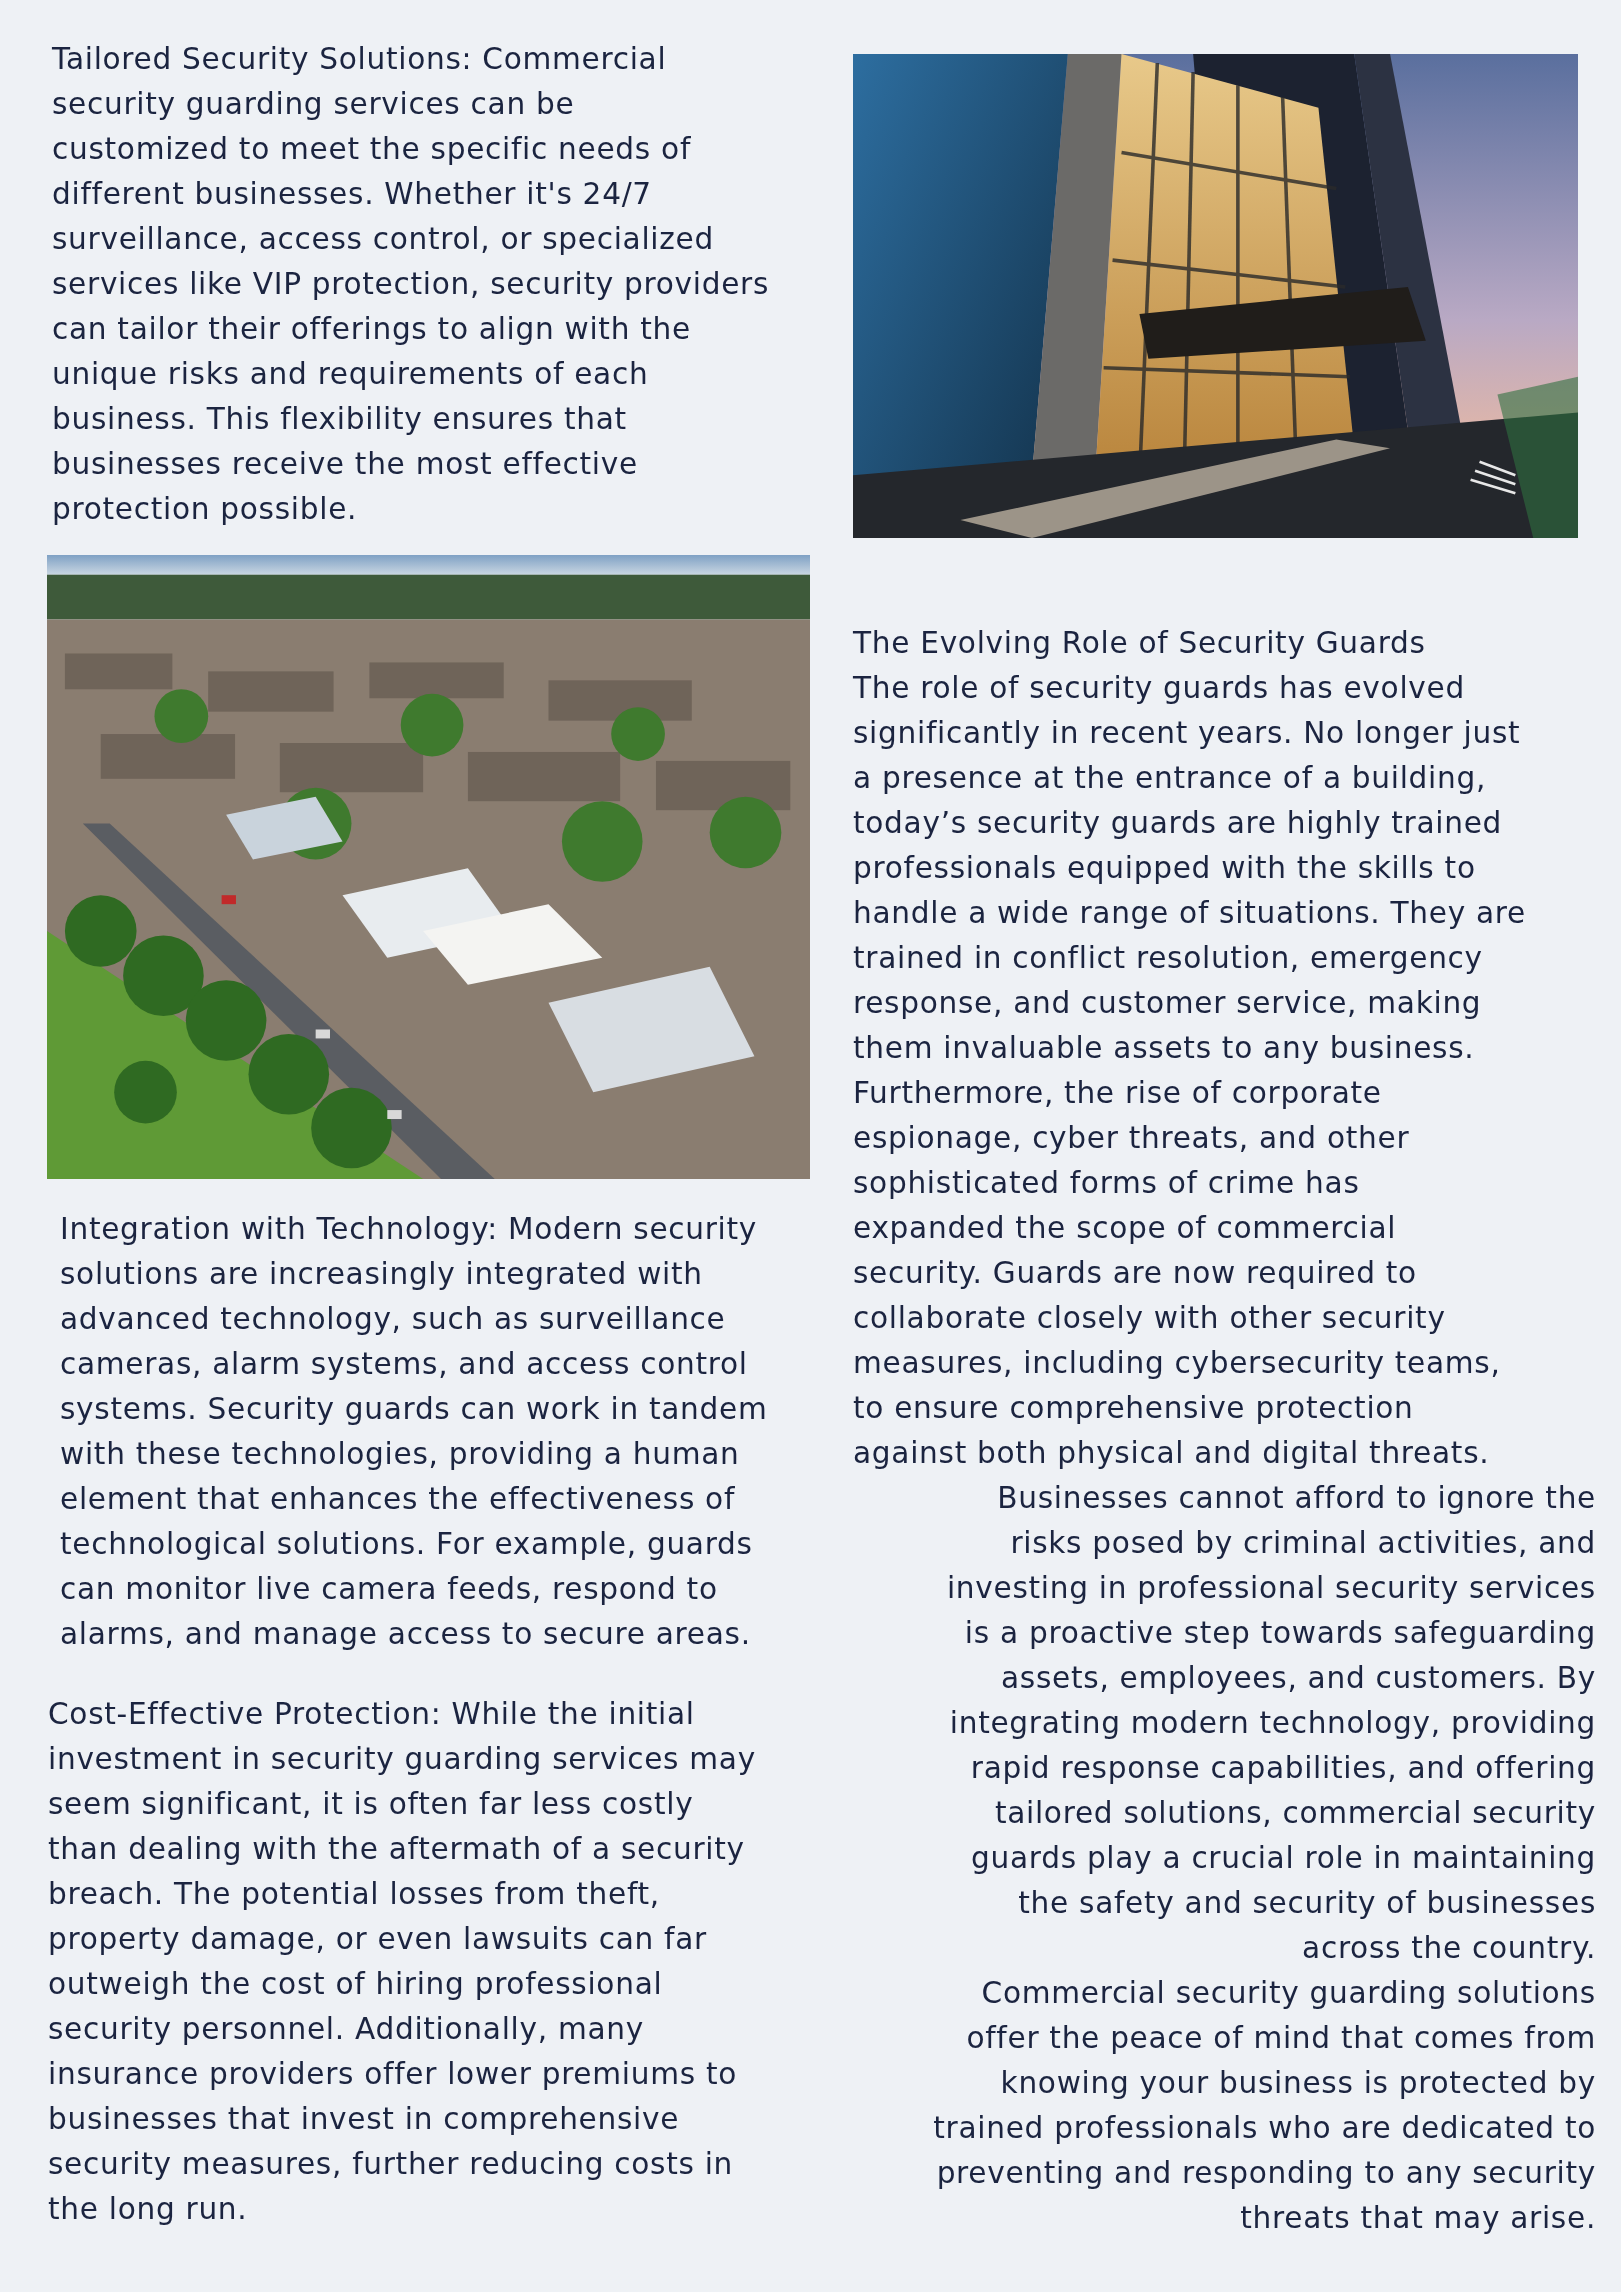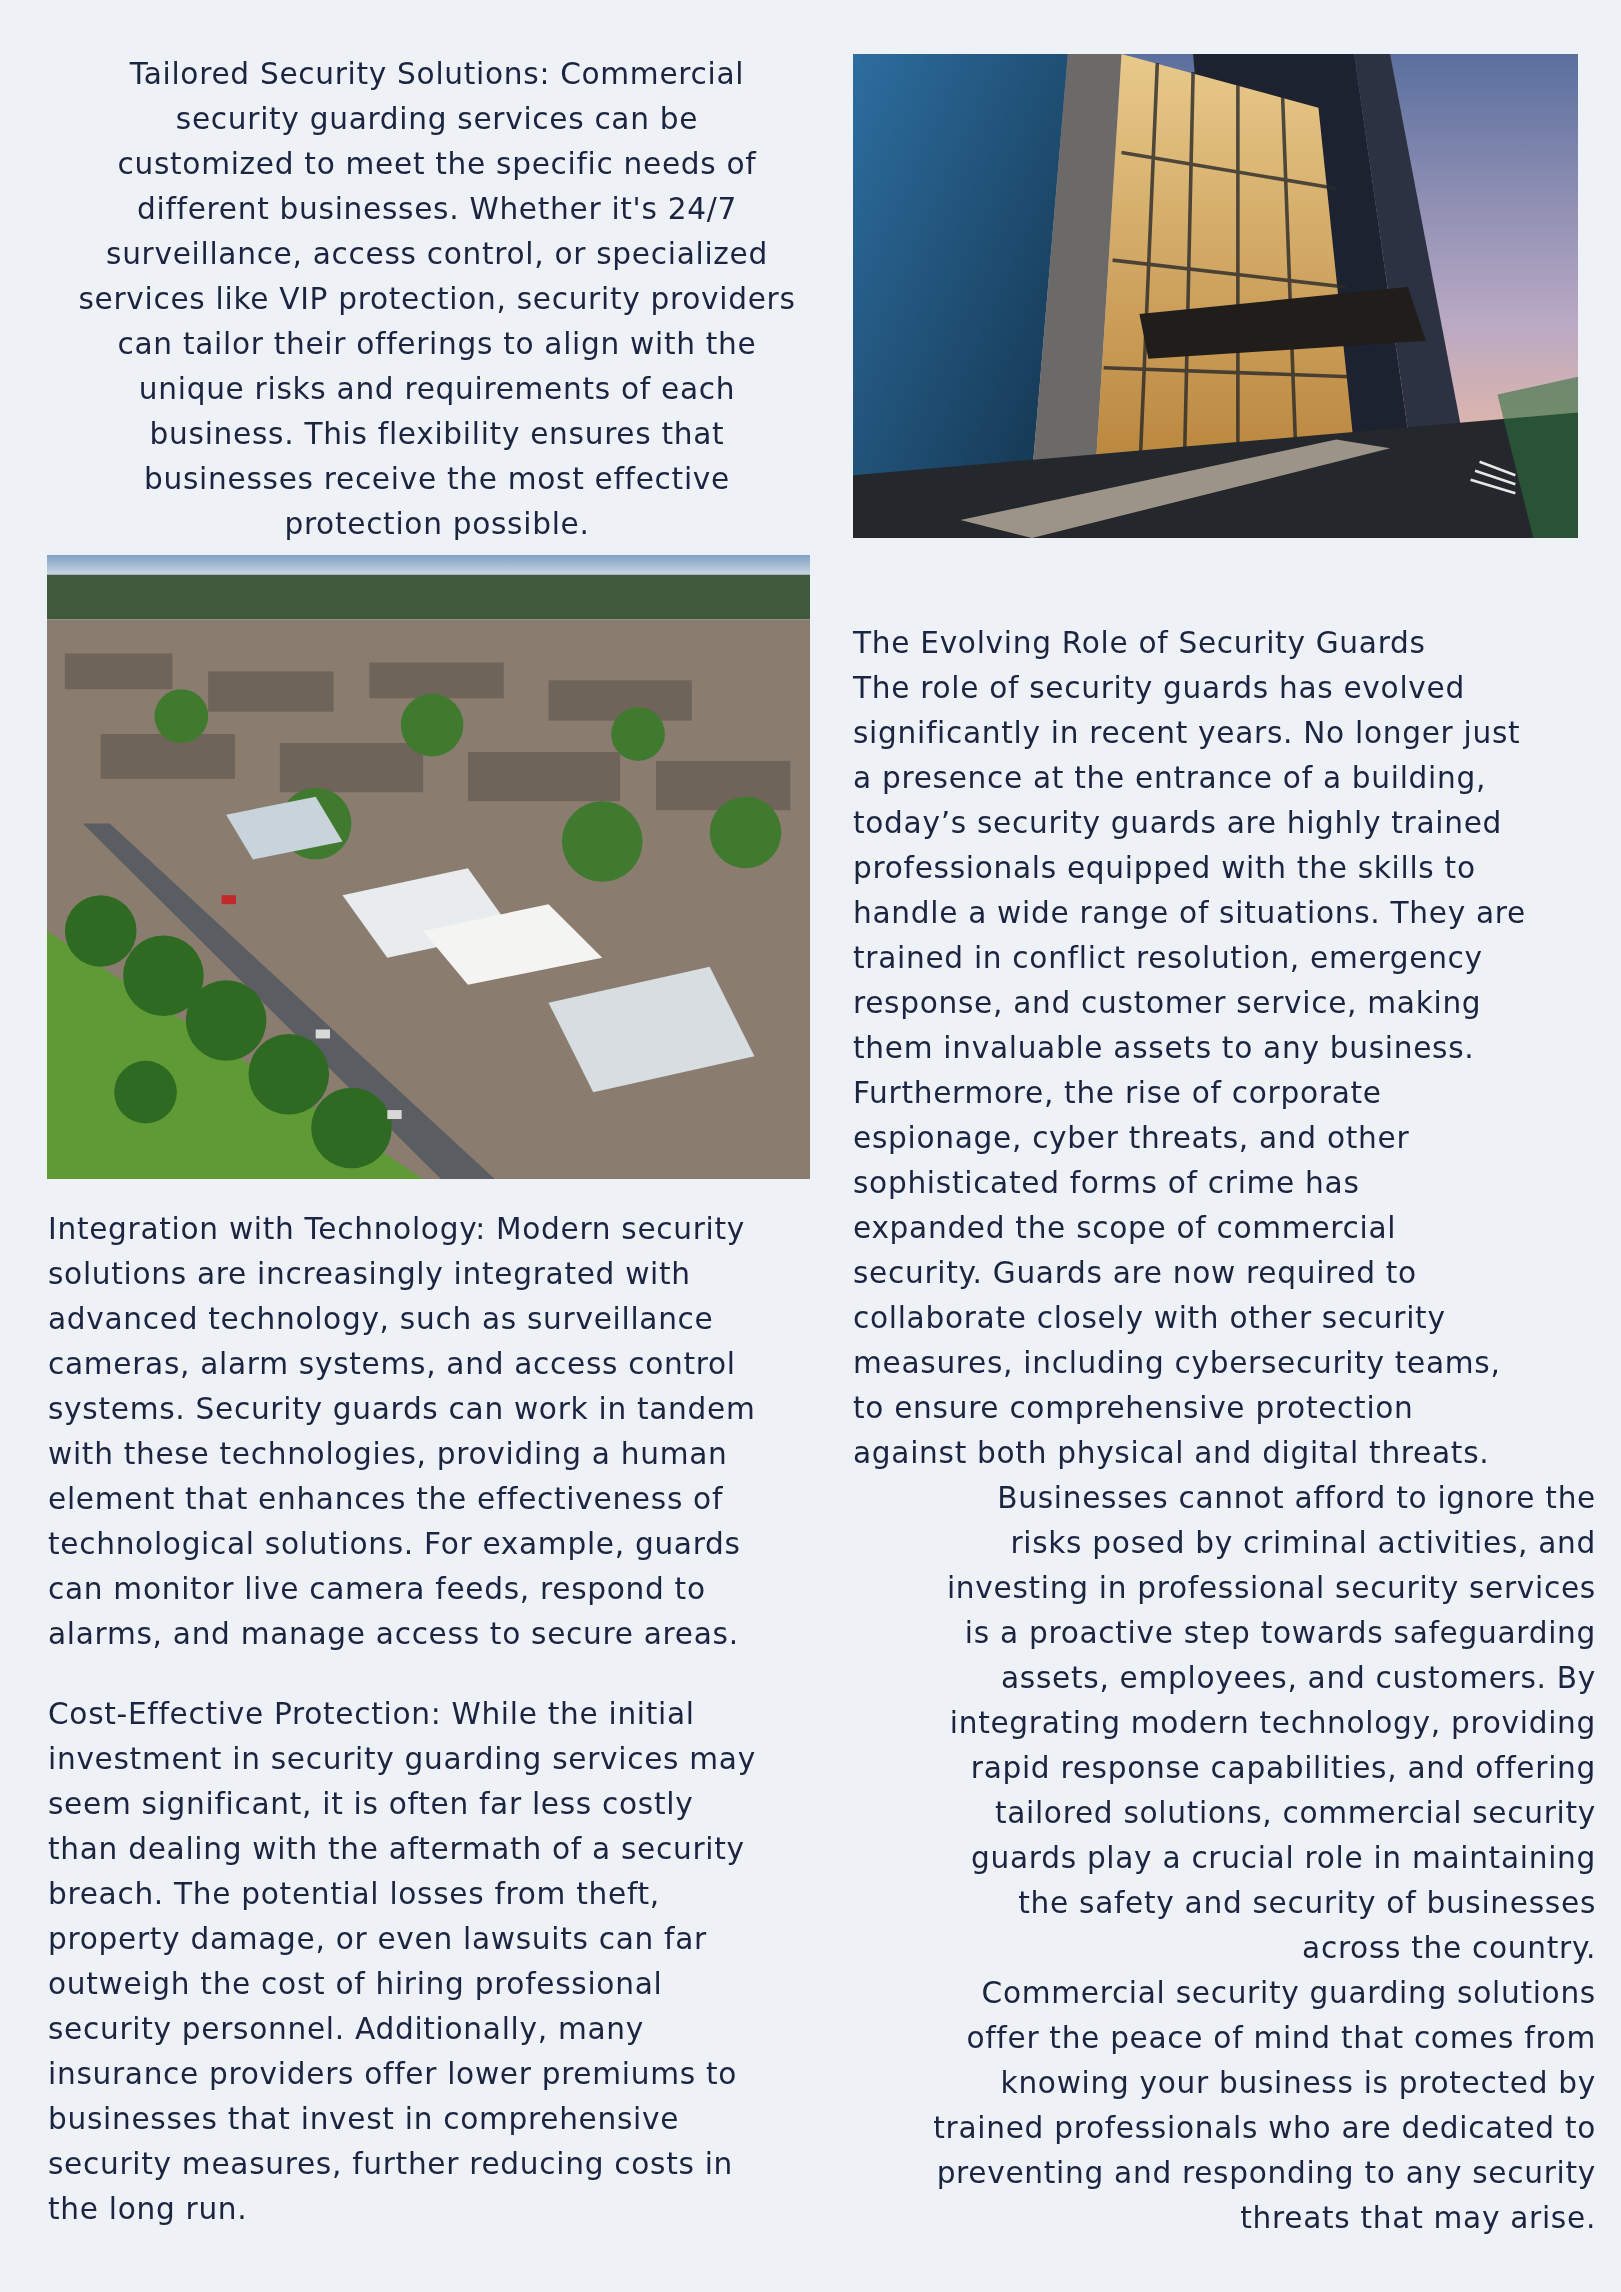--- a/index.html
+++ b/index.html
@@ -22,22 +22,22 @@
       letter-spacing: 0.7px;
       white-space: pre-line;
       margin: 0;
     }
     .photo {
       position: absolute;
       overflow: hidden;
     }
     .photo svg { display: block; width: 100%; height: 100%; }
 
-    #col-left-top   { left: 52px;  top: 52px;  width: 770px; text-align: center; }
-    #col-left-mid   { left: 48px;  top: 1207px; width: 779px; }
+    #col-left-top   { left: 52px;  top: 37px;  width: 770px; }
+    #col-left-mid   { left: 60px;  top: 1207px; width: 779px; }
     #col-left-bot   { left: 48px;  top: 1692px; width: 779px; }
     #col-right-top  { left: 853px; top: 582px; width: 743px; margin-top: 39px; }
     #col-right-bot  { left: 853px; top: 1476px; width: 743px; text-align: right; }
 
     #photo-building { left: 853px; top: 54px;  width: 725px; height: 484px; }
     #photo-suburb   { left: 47px;  top: 555px; width: 763px; height: 624px; }
   </style>
 </head>
 <body>
 

